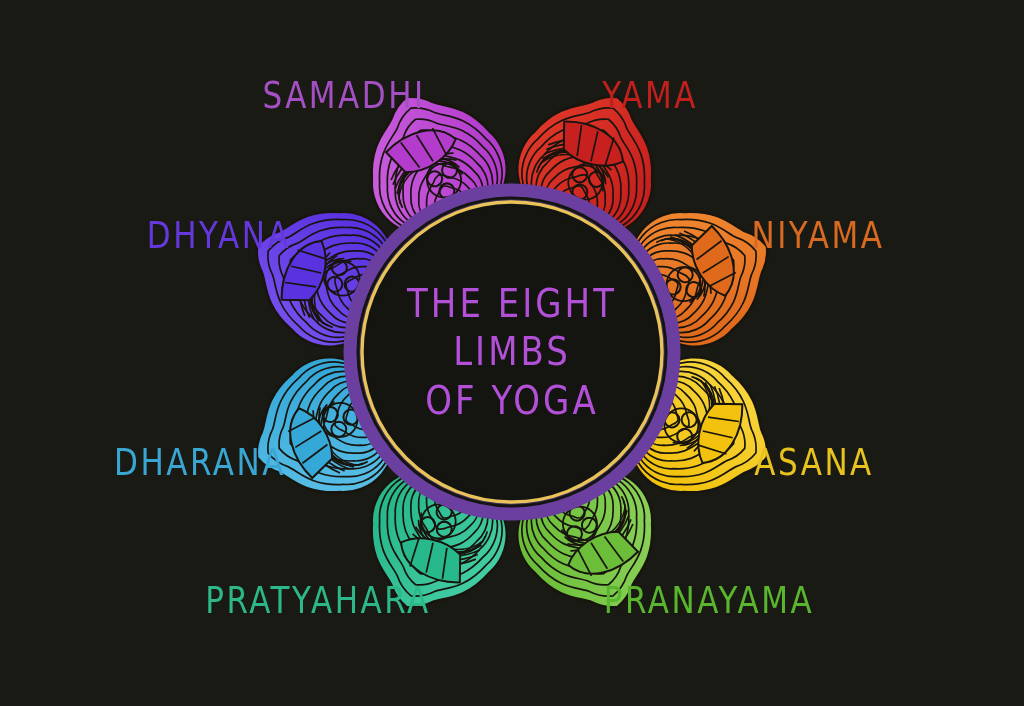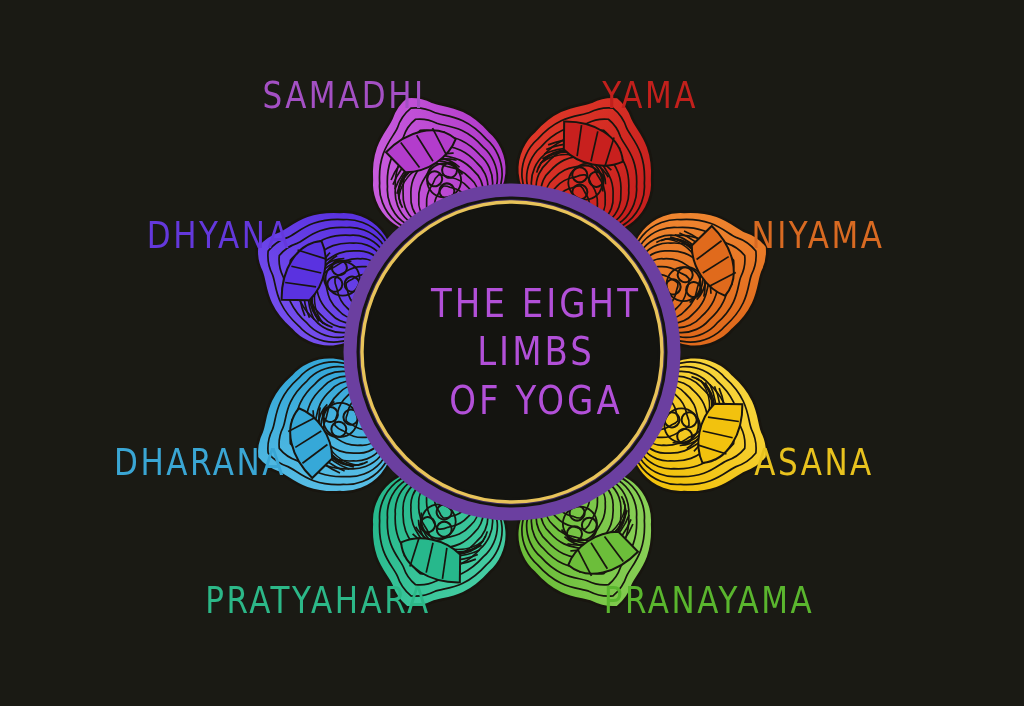--- a/index.html
+++ b/index.html
@@ -416,19 +416,19 @@
       <div class="limb-label" style="left: 650px; top: 96px; color: rgb(194, 32, 28);">YAMA</div>
       <div class="limb-label" style="left: 818px; top: 236px; color: rgb(216, 106, 34);">NIYAMA</div>
       <div class="limb-label" style="left: 814px; top: 463px; color: rgb(232, 194, 30);">ASANA</div>
       <div class="limb-label" style="left: 709px; top: 601px; color: rgb(90, 182, 46);">PRANAYAMA</div>
       <div class="limb-label" style="left: 318px; top: 601px; color: rgb(44, 184, 136);">PRATYAHARA</div>
       <div class="limb-label" style="left: 200px; top: 463px; color: rgb(58, 166, 212);">DHARANA</div>
       <div class="limb-label" style="left: 219px; top: 236px; color: rgb(100, 56, 220);">DHYANA</div>
       <div class="limb-label" style="left: 344px; top: 96px; color: rgb(164, 80, 196);">SAMADHI</div>
     </div>
 
-  <div id="center-text" style="color: rgb(178, 80, 216); margin-left: 24px;">
+  <div id="center-text" style="color: rgb(178, 80, 216);">
     <div>THE EIGHT</div>
     <div>LIMBS</div>
     <div>OF YOGA</div>
   </div>
 
 </div>
 
 </body></html>

